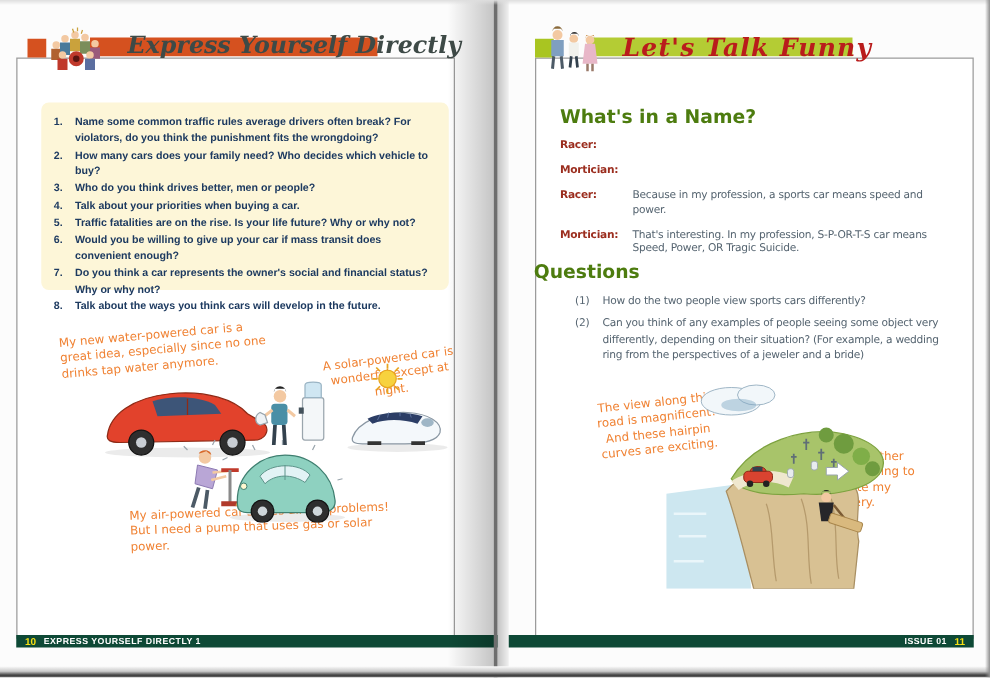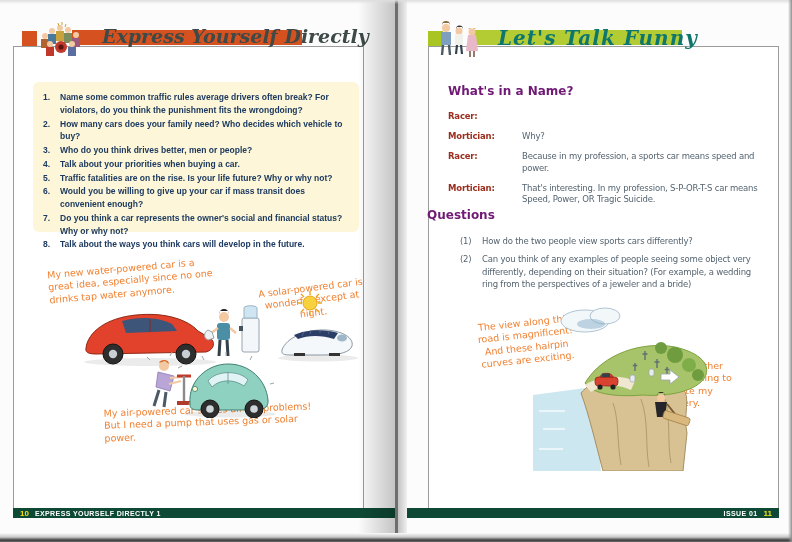--- a/index.html
+++ b/index.html
@@ -14,21 +14,21 @@
 
   
   .corner-sq{position:absolute;width:15px;height:15px;}
   .sq-left{left:22px;top:31px;background:#d5511f;}
   .sq-right{left:428px;top:31px;background:#a9c521;}
   .banner{position:absolute;top:30px;height:15px;}
   .banner-left{left:72px;width:230px;background:#d5511f;}
   .banner-right{left:470px;width:212px;background:#b4cc34;}
   .page-title{position:absolute;white-space:nowrap;margin-left:16px;}
   .title-left{left:86px;top:12px;font:italic 700 19px "DejaVu Serif",serif;color:#3e4a47;}
-  .title-right{left:482px;top:13px;font:italic 700 20px "DejaVu Serif",serif;color:#0f766e;letter-spacing:1px;}
+  .title-right{left:482px;top:13px;font:italic 700 20px "DejaVu Serif",serif;color:#b91c1c;letter-spacing:1px;}
 
   
   .crowd-illus{position:absolute;left:36px;top:21px;width:52px;height:38px;}
   .trio-illus{position:absolute;left:436px;top:19px;width:46px;height:40px;}
 
   
   .q-panel{position:absolute;left:33px;top:82px;width:326px;height:150px;background:#fdf6d8;border-radius:6px;padding:9px 12px 0 10px;box-sizing:border-box;}
   .q-row{display:grid;grid-template-columns:15px 1fr;column-gap:2px;font-size:8.5px;font-weight:bold;color:#1d3a60;line-height:1.5;margin-bottom:1px;}
   .q-num{text-align:left;}
 
@@ -38,25 +38,25 @@
   .cap-solar{left:252px;top:282px;width:120px;transform:rotate(-7deg);text-align:center;}
   .cap-air{left:104px;top:404px;width:212px;transform:rotate(-2deg);}
   .cap-view{left:477px;top:317px;width:98px;transform:rotate(-6deg);text-align:center;}
   .cap-fool{left:653px;top:360px;width:80px;}
 
   
   .cars-illus{position:absolute;left:58px;top:288px;width:305px;height:130px;}
   .cliff-illus{position:absolute;left:533px;top:303px;width:195px;height:168px;}
 
   
-  .sec-heading{position:absolute;font-weight:bold;font-size:12px;color:#701a75;font-family:"DejaVu Sans",sans-serif;}
+  .sec-heading{position:absolute;font-weight:bold;font-size:15px;color:#4d7c0f;font-family:"DejaVu Sans",sans-serif;}
   .head-name{left:448px;top:84px;}
   .head-questions{left:427px;top:208px;}
   .dialogue{position:absolute;left:448px;top:111px;width:318px;}
-  .d-row{display:grid;grid-template-columns:54px 1fr;column-gap:20px;margin-bottom:8px;font-size:8.5px;letter-spacing:-0.2px;line-height:1.4;}
+  .d-row{display:grid;grid-template-columns:54px 1fr;column-gap:4px;margin-bottom:8px;font-size:8.5px;letter-spacing:-0.2px;line-height:1.4;}
   .d-speaker{font-weight:bold;color:#9b2d1e;font-family:"DejaVu Sans",sans-serif;}
   .d-line{color:#556470;font-family:"DejaVu Sans",sans-serif;}
   .q2-list{position:absolute;left:460px;top:235px;width:300px;}
   .q2-row{display:grid;grid-template-columns:20px 1fr;column-gap:2px;margin-bottom:6px;font-size:8.5px;letter-spacing:-0.2px;line-height:1.45;color:#556470;font-family:"DejaVu Sans",sans-serif;}
 
   
   .footer-bar{position:absolute;left:13px;top:508px;width:766px;height:10px;background:#0e4936;display:flex;align-items:center;font-size:7px;font-weight:bold;color:#ffffff;}
   .pg-num{color:#f6e013;font-size:8px;font-weight:bold;}
   .pg-left{margin:0 6px 0 7px;}
   .pg-right{margin:0 7px 0 6px;}
@@ -233,21 +233,20 @@
   <h1 class="page-title title-right">Let's Talk Funny</h1>
 
   <div class="sec-heading head-name">What's in a Name?</div>
 
   <div class="dialogue">
     <div class="d-row">
         <span class="d-speaker">Racer:</span>
       </div>
     <div class="d-row">
         <span class="d-speaker">Mortician:</span>
-        <span class="d-line">Why?</span>
       </div>
     <div class="d-row">
         <span class="d-speaker">Racer:</span>
         <span class="d-line">Because in my profession, a sports car means speed and power.</span>
       </div>
     <div class="d-row">
         <span class="d-speaker">Mortician:</span>
         <span class="d-line">That's interesting. In my profession, S-P-OR-T-S car means Speed, Power, OR Tragic Suicide.</span>
       </div>
   </div>

